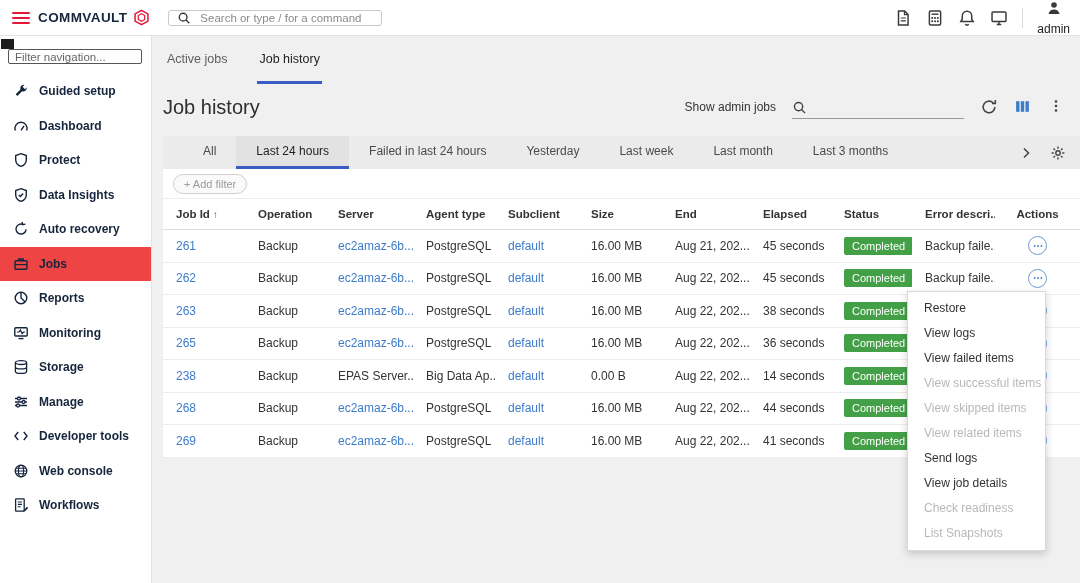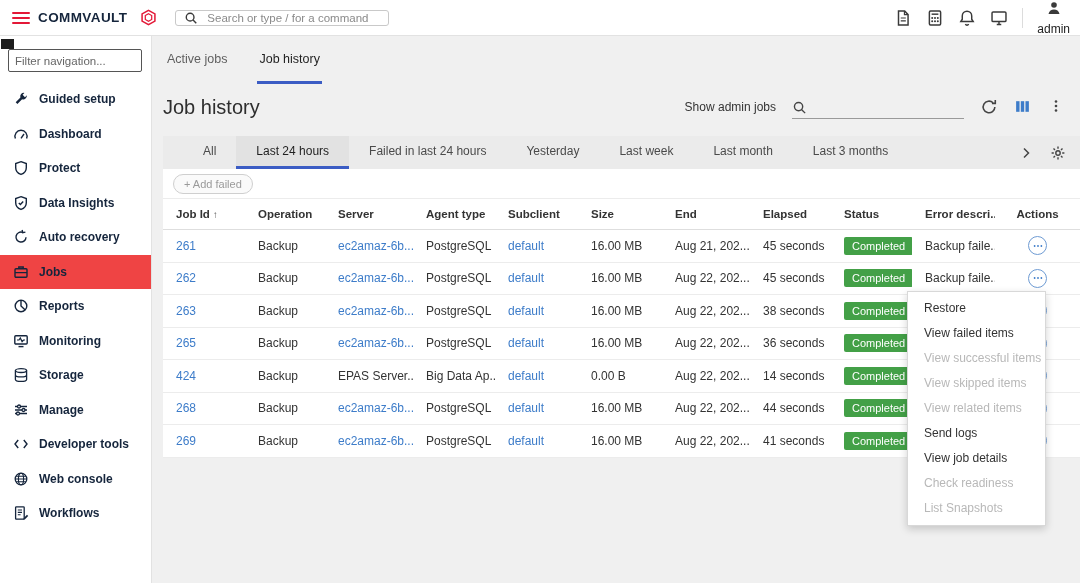--- a/index.html
+++ b/index.html
@@ -9,37 +9,37 @@
     font-family:"Liberation Sans","DejaVu Sans",sans-serif;
     font-size:12px; color:#333; background:#f0f0f0;
   }
   svg { display:block; }
 
   
   .topbar { position:absolute; top:0; left:0; right:0; height:36px; background:#fff;
     border-bottom:1px solid #e2e2e2; display:flex; align-items:center; padding:0 10px; z-index:30; }
   .hamburger { width:18px; display:flex; flex-direction:column; gap:3px; cursor:pointer; margin:0 8px 0 2px; }
   .hamburger span { height:2px; background:var(--brand-red,#e31837); border-radius:1px; }
-  .brand { display:flex; align-items:center; gap:13px; cursor:pointer; }
+  .brand { display:flex; align-items:center; gap:6px; cursor:pointer; }
   .brand-text { font-size:13.5px; font-weight:700; color:var(--brand-navy,#15253c); letter-spacing:.4px; }
   .topsearch { margin-left:18px; width:214px; height:16px; border:1px solid #c9c9c9; border-radius:3px;
     display:flex; align-items:center; padding:0 8px; gap:7px; background:#fff; color:#222; }
   .topsearch input { border:0; outline:0; flex:1; font-size:11.5px; font-family:inherit; color:#333; background:transparent; }
   .topsearch input::placeholder { color:#8a8a8a; }
   .topbar-right { margin-left:auto; display:flex; align-items:center; gap:14px; color:#3a3a3a; }
   .top-icon { width:18px; height:18px; cursor:pointer; color:#3a3a3a; }
   .top-divider { width:1px; height:20px; background:#dcdcdc; }
   .user { display:flex; align-items:center; gap:6px; cursor:pointer; color:#222;flex-direction:column; }
   .user .top-icon { width:16px; height:16px; }
 
   
   .sidebar { position:absolute; top:36px; left:0; bottom:0; width:152px; background:#fff;
     border-right:1px solid #e2e2e2; z-index:20; }
   .artifact { position:absolute; left:1px; top:3px; width:13px; height:10px; background:#1d1d1d; }
-  .nav-filter { display:block; margin:13px 8px 10px; width:134px; height:23px; border:1px solid #555;
+  .nav-filter { display:block; margin:13px 8px 10px; width:134px; height:15px; border:1px solid #555;
     border-radius:2px; padding:0 6px; font-size:11.5px; font-family:inherit; outline:none; color:#333; }
   .nav-filter::placeholder { color:#666; }
   .nav-item { display:flex; align-items:center; gap:10px; height:34.5px; padding:0 8px 0 13px;
     cursor:pointer; color:var(--brand-navy,#15253c); }
   .nav-item.active { background:#ef4444; }
   .nav-icon { width:16px; height:16px; flex:none; }
   .nav-label { font-size:12px; font-weight:600; white-space:nowrap; }
 
   
   .main { position:absolute; top:36px; left:152px; right:0; bottom:0; background:#f0f0f0; overflow:hidden; }
@@ -342,21 +342,21 @@
         <svg viewBox="0 0 16 16" width="16" height="16">
             <circle cx="8" cy="8" r="2.2" fill="none" stroke="currentColor" stroke-width="1.4"></circle>
             <path d="M8 1.6v2.2M8 12.2v2.2M1.6 8h2.2M12.2 8h2.2M3.5 3.5L5 5M11 11l1.5 1.5M12.5 3.5L11 5M5 11l-1.5 1.5" stroke="currentColor" stroke-width="1.4"></path>
           </svg>
       </span>
     </span>
   </div>
 
   <div class="card">
     <div class="add-filter-row">
-      <button class="add-filter-btn">+ Add failed</button>
+      <button class="add-filter-btn">+ Add filter</button>
     </div>
     <div id="job-table">
         <div class="thead">
           <div class="th">Job Id<span class="sort"> ↑</span></div>
           <div class="th">Operation</div>
           <div class="th">Server</div>
           <div class="th">Agent type</div>
           <div class="th">Subclient</div>
           <div class="th">Size</div>
           <div class="th">End</div>
@@ -435,21 +435,21 @@
           <div class="td"></div>
           <div class="td center"><span class="act-btn">
               <svg viewBox="0 0 16 16" width="12" height="12">
                 <circle cx="3.5" cy="8" r="1.2" fill="currentColor"></circle>
                 <circle cx="8" cy="8" r="1.2" fill="currentColor"></circle>
                 <circle cx="12.5" cy="8" r="1.2" fill="currentColor"></circle>
               </svg>
             </span></div>
         </div>
         <div class="trow">
-          <div class="td"><a class="link">424</a></div>
+          <div class="td"><a class="link">238</a></div>
           <div class="td">Backup</div>
           <div class="td"><span>EPAS Server...</span></div>
           <div class="td">Big Data Ap...</div>
           <div class="td"><a class="link">default</a></div>
           <div class="td">0.00 B</div>
           <div class="td">Aug 22, 202...</div>
           <div class="td">14 seconds</div>
           <div class="td"><span class="badge">Completed</span></div>
           <div class="td"></div>
           <div class="td center"><span class="act-btn">
@@ -497,20 +497,21 @@
                 <circle cx="12.5" cy="8" r="1.2" fill="currentColor"></circle>
               </svg>
             </span></div>
         </div>
       </div>
   </div>
 </div>
 
 <div class="context-menu" id="context-menu">
     <div class="menu-item">Restore</div>
+    <div class="menu-item">View logs</div>
     <div class="menu-item">View failed items</div>
     <div class="menu-item disabled">View successful items</div>
     <div class="menu-item disabled">View skipped items</div>
     <div class="menu-item disabled">View related items</div>
     <div class="menu-item">Send logs</div>
     <div class="menu-item">View job details</div>
     <div class="menu-item disabled">Check readiness</div>
     <div class="menu-item disabled">List Snapshots</div>
   </div>
 

